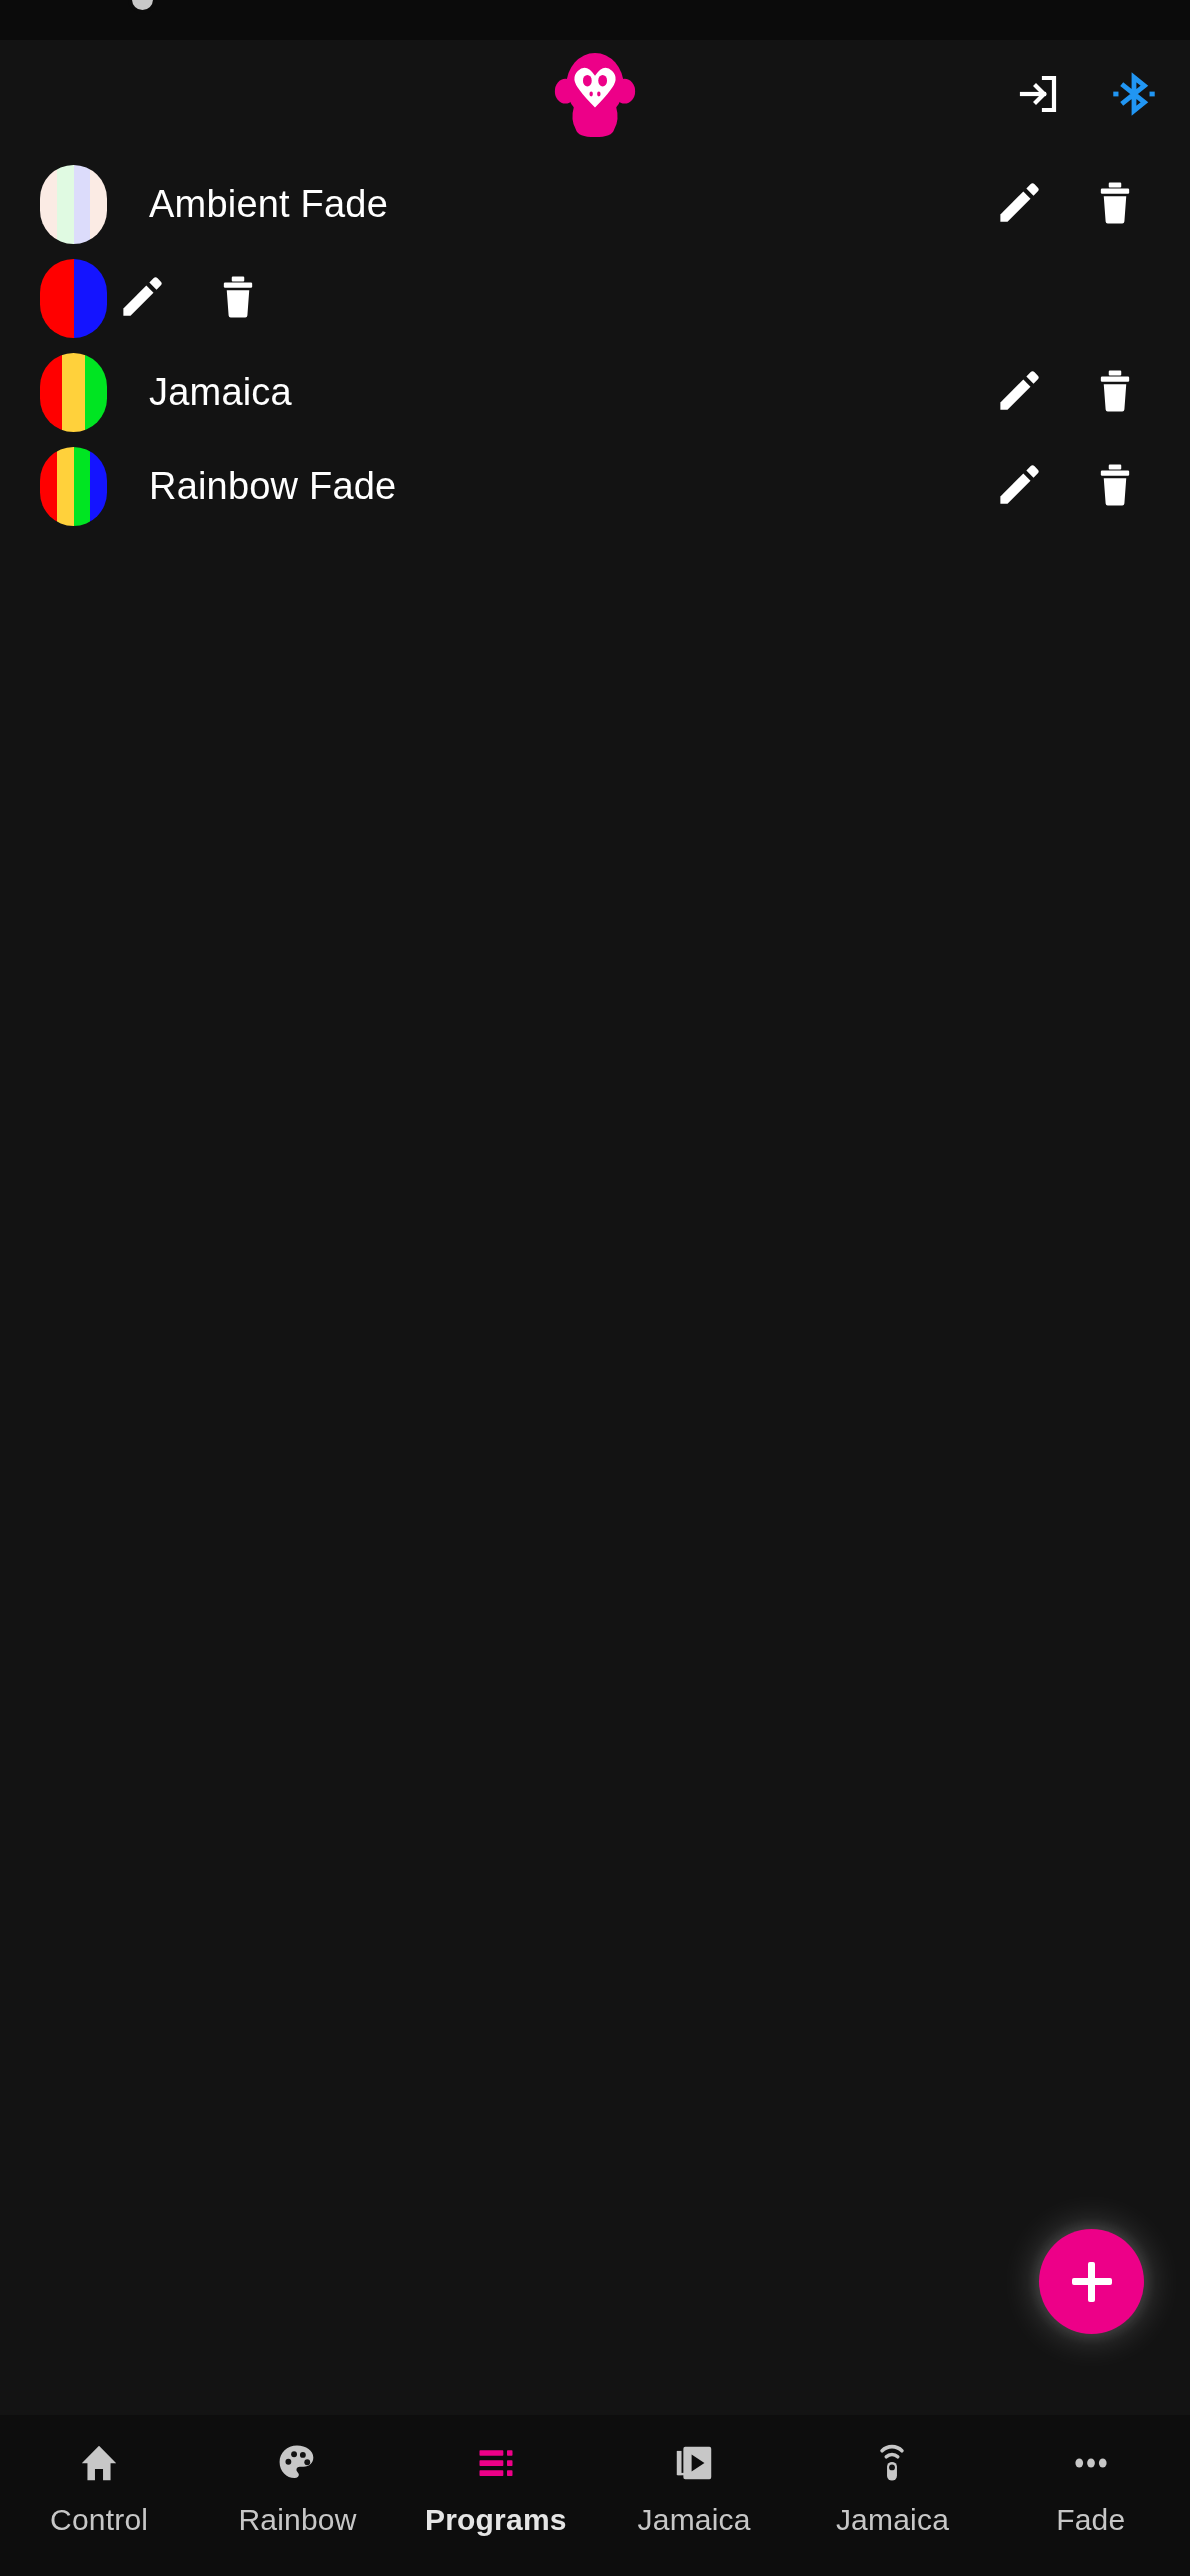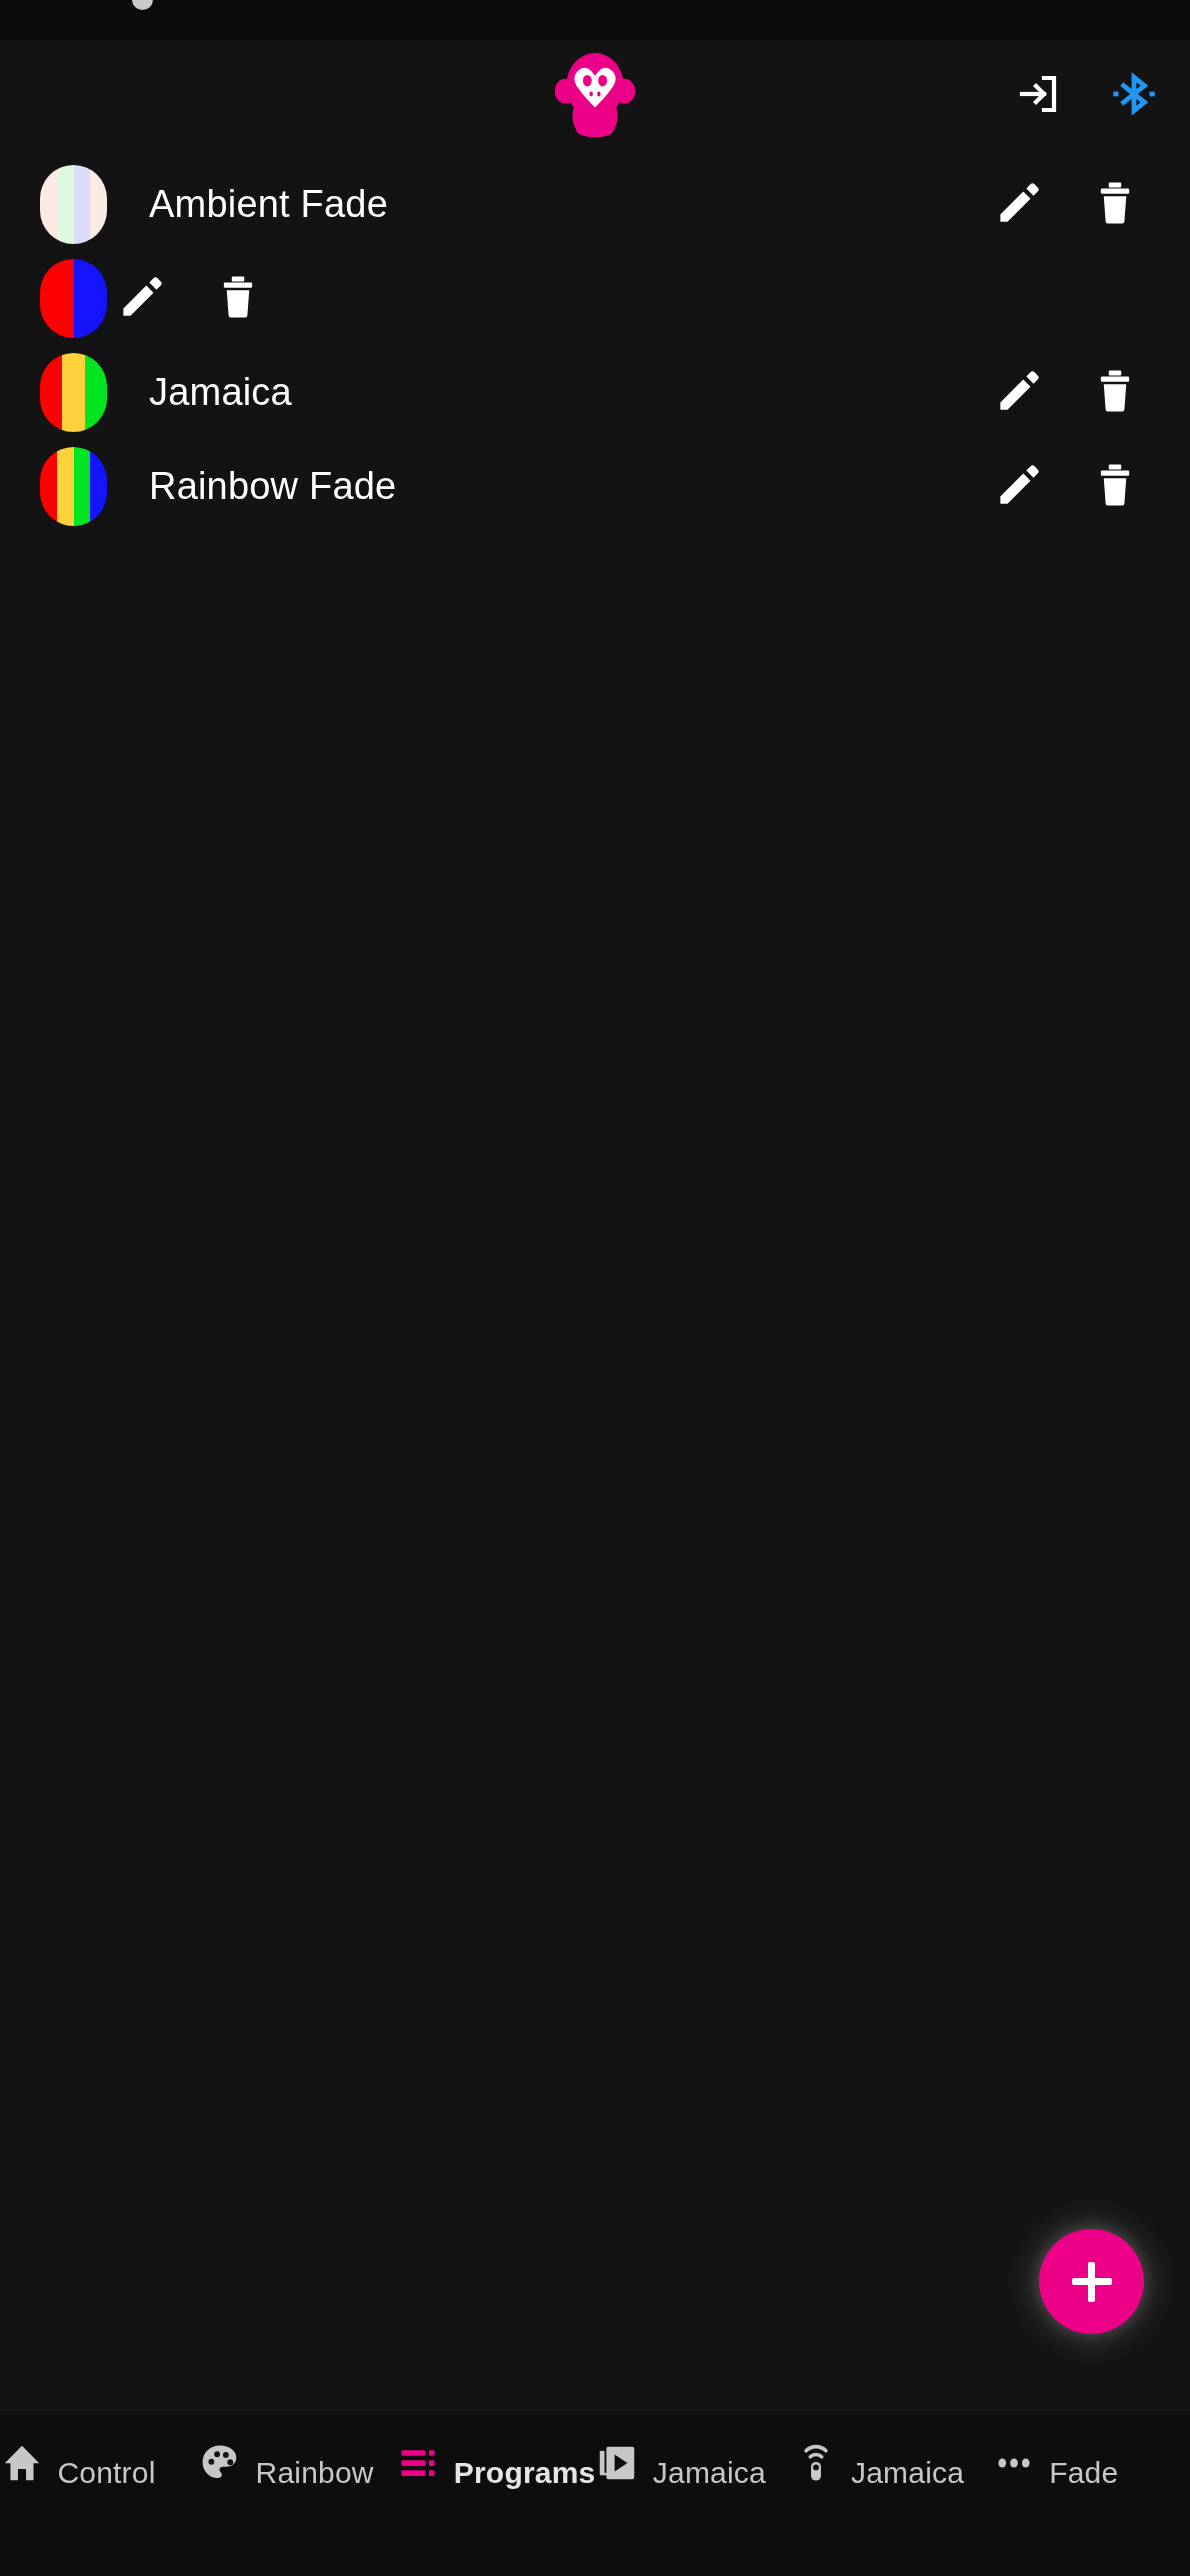--- a/index.html
+++ b/index.html
@@ -117,21 +117,21 @@
     position:relative;
     flex:0 0 auto;
     height:161px;
     background:#0d0d0d;
     display:flex;
     align-items:flex-start;
     padding-top:21px;
   }
   .nav-item {
     flex:1 1 0;
-    display:flex; flex-direction:row; align-items:flex-end;
+    display:flex; flex-direction:column; align-items:center;
     gap:13.4px;
     background:transparent; border:none; cursor:pointer;
   }
   .nav-icon { height:54px; display:flex; align-items:center; justify-content:center; }
   .nav-label {
     font-size:30px;
     color:#c7c7c7;
     letter-spacing:0.2px;
   }
   .nav-item.active .nav-label { color:#e5e5e5;font-weight:bold; }

